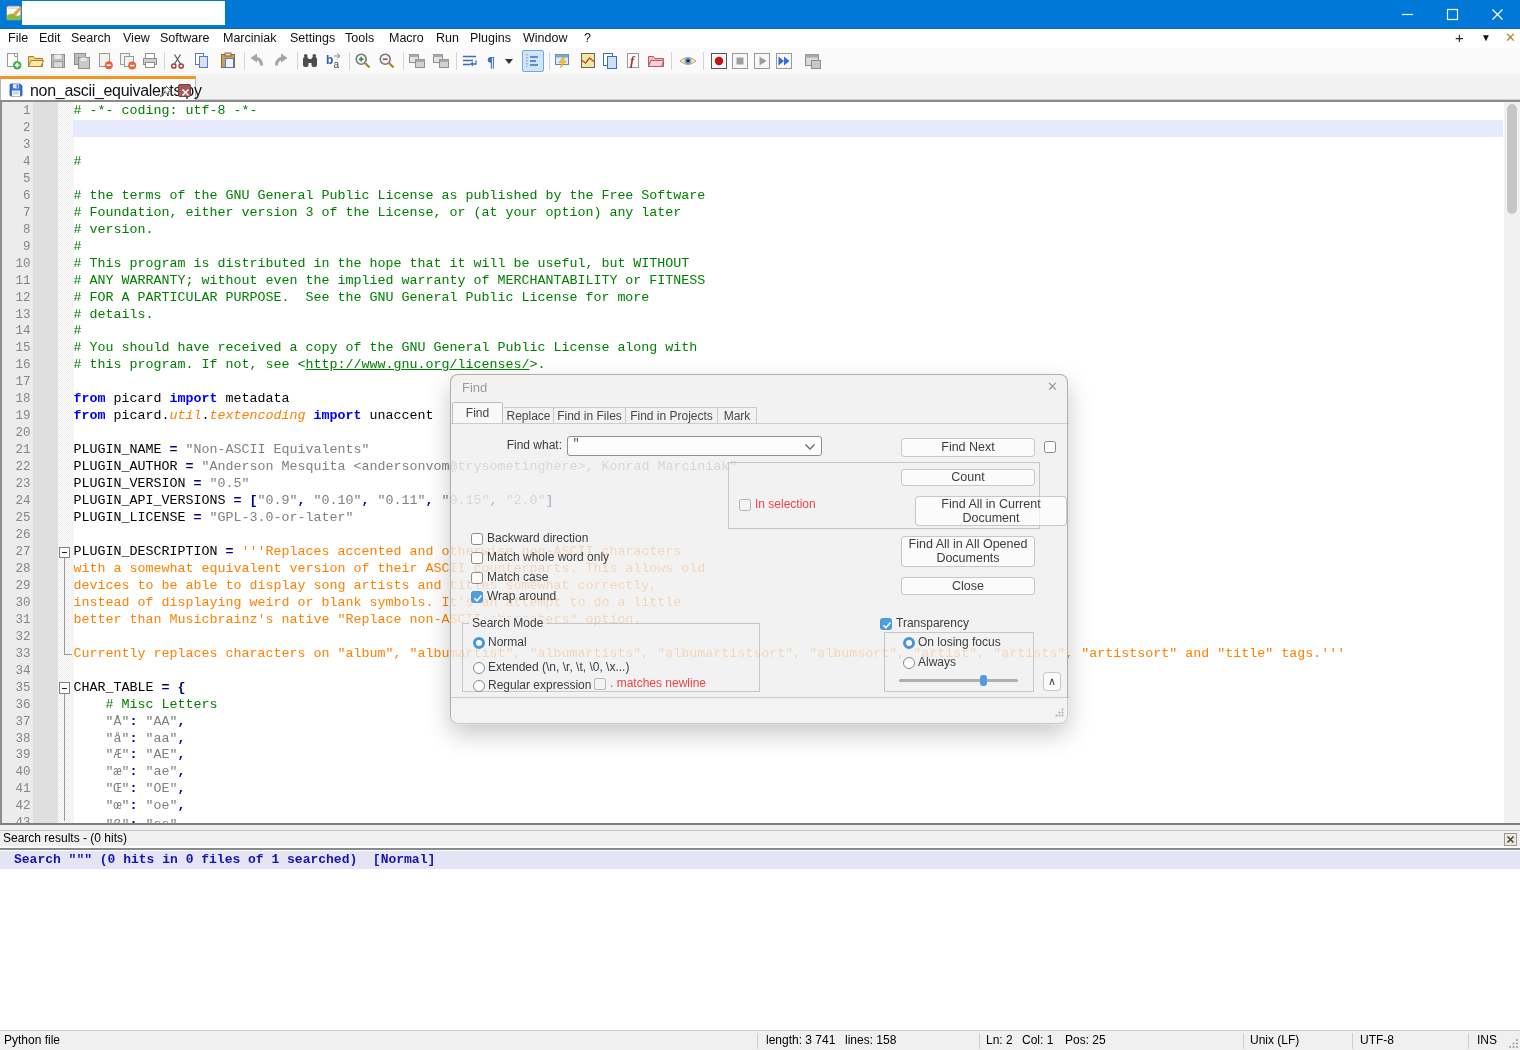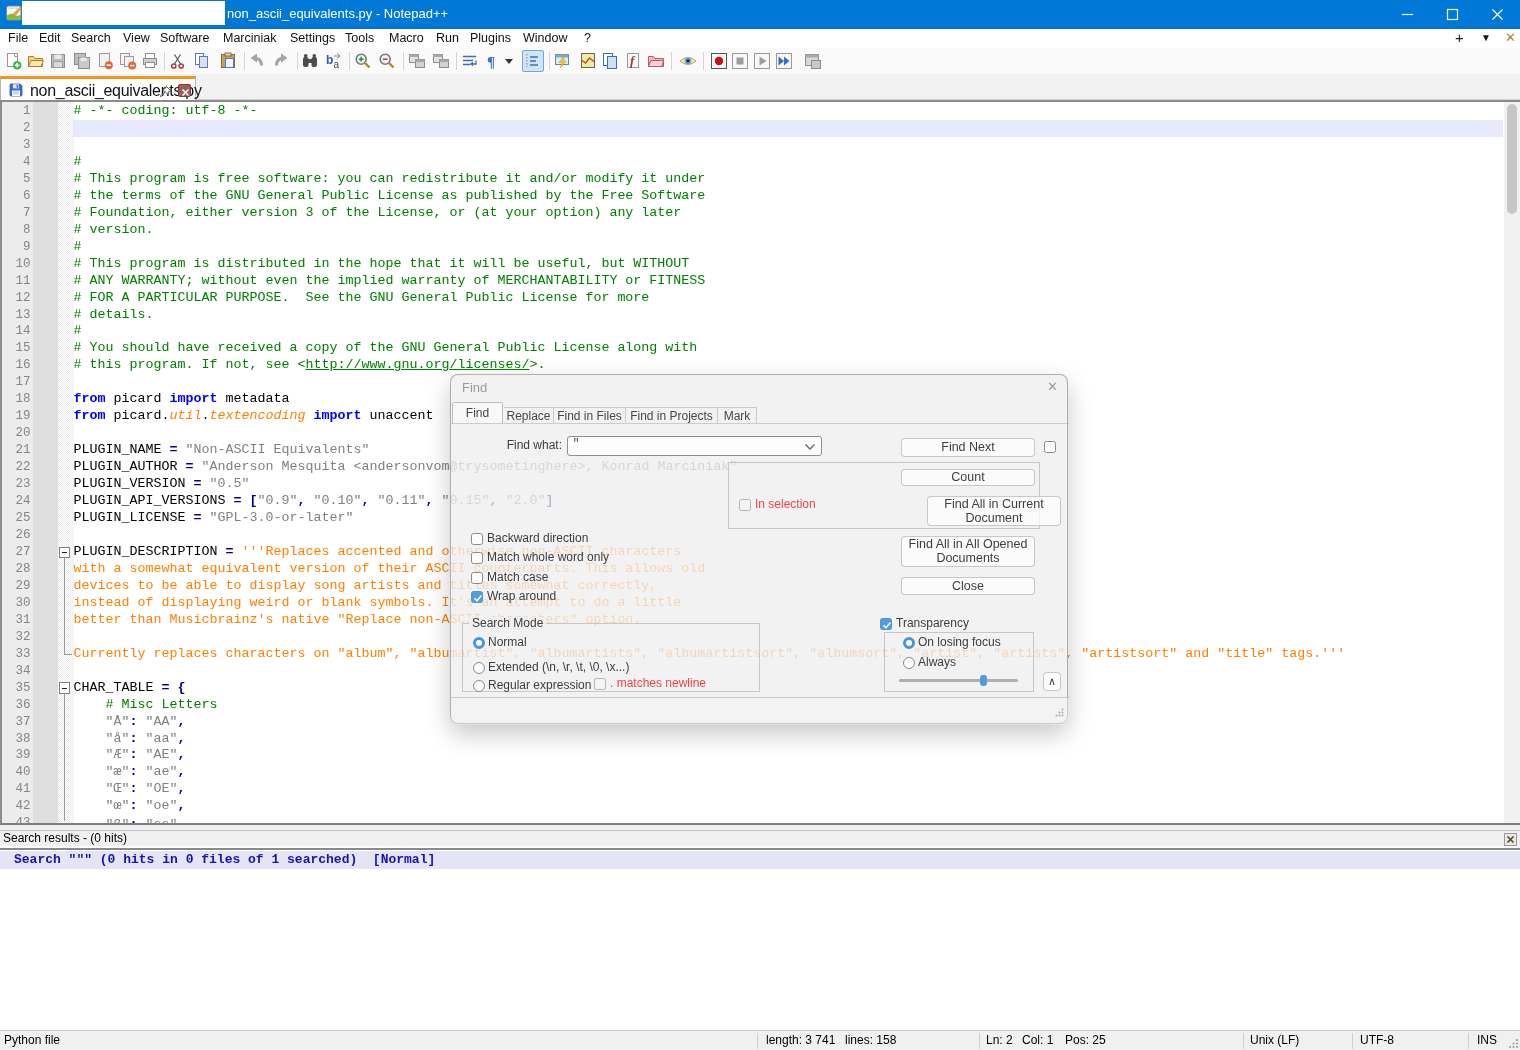--- a/index.html
+++ b/index.html
@@ -92,21 +92,20 @@
 </style></head>
 <body>
 <div id="titlebar">
   <div id="npicon"><svg width="16" height="16" viewBox="0 0 16 16">
 <rect x="0.5" y="1" width="14.5" height="14" rx="2" fill="#f8f8f5" stroke="#7d8a96"></rect>
 <path d="M1 10.5q3.5-2.8 7-0.8t7-0.3V14q0 1-1 1H2q-1 0-1-1z" fill="#83bd41"></path>
 <path d="M2.5 3.2h9" stroke="#a8b4c0" stroke-width="1.3" stroke-dasharray="1.2 1.2"></path>
 <path d="M14.6 1.6l1 1.6-6.2 7.2-2.6 1.2 0.6-2.8z" fill="#efa73d" stroke="#a8742a" stroke-width="0.5"></path>
 </svg></div>
   <div id="whiterect"></div>
-  <div id="wtitle">non_ascii_equivalents.py - Notepad++</div>
   <div class="wbtn" style="right:90px"><svg width="45" height="29">
         <path d="M17 14.5h11" stroke="#fff" stroke-width="1.2"></path>
       </svg></div>
   <div class="wbtn" style="right:45px"><svg width="45" height="29">
         <rect x="17.5" y="9.5" width="10" height="10" fill="none" stroke="#fff" stroke-width="1.2"></rect>
       </svg></div>
   <div class="wbtn" style="right:0"><svg width="45" height="29">
         <path d="M17.5 9.5l10 10M27.5 9.5l-10 10" stroke="#fff" stroke-width="1.2"></path>
       </svg></div>
 </div>
@@ -358,21 +357,20 @@
 <div class="gn" style="top:613.56px">37</div>
 <div class="gn" style="top:630.52px">38</div>
 <div class="gn" style="top:647.48px">39</div>
 <div class="gn" style="top:664.44px">40</div>
 <div class="gn" style="top:681.40px">41</div>
 <div class="gn" style="top:698.36px">42</div>
 <div class="gn" style="top:715.32px">43</div>
 <div class="cl" style="top:3.00px"><span class="c"># -*- coding: utf-8 -*-</span></div>
 <div class="cl" style="top:19.96px"></div>
 <div class="cl" style="top:53.88px"><span class="c">#</span></div>
-<div class="cl" style="top:70.84px"><span class="c"># This program is free software: you can redistribute it and/or modify it under</span></div>
 <div class="cl" style="top:87.80px"><span class="c"># the terms of the GNU General Public License as published by the Free Software</span></div>
 <div class="cl" style="top:104.76px"><span class="c"># Foundation, either version 3 of the License, or (at your option) any later</span></div>
 <div class="cl" style="top:121.72px"><span class="c"># version.</span></div>
 <div class="cl" style="top:138.68px"><span class="c">#</span></div>
 <div class="cl" style="top:155.64px"><span class="c"># This program is distributed in the hope that it will be useful, but WITHOUT</span></div>
 <div class="cl" style="top:172.60px"><span class="c"># ANY WARRANTY; without even the implied warranty of MERCHANTABILITY or FITNESS</span></div>
 <div class="cl" style="top:189.56px"><span class="c"># FOR A PARTICULAR PURPOSE.  See the GNU General Public License for more</span></div>
 <div class="cl" style="top:206.52px"><span class="c"># details.</span></div>
 <div class="cl" style="top:223.48px"><span class="c">#</span></div>
 <div class="cl" style="top:257.40px"><span class="c"># this program. If not, see &lt;</span><span class="c u">http://www.gnu.org/licenses/</span><span class="c">&gt;.</span></div>
@@ -428,21 +426,21 @@
 <div class="dcombo" style="left:115.5px;top:61px;width:255px;height:20px">
       <span class="qq">"</span>
       <svg class="chev" width="12" height="8" viewBox="0 0 12 8">
         <path d="M1.5 1.5l4.5 4.5 4.5-4.5" fill="none" stroke="#666" stroke-width="1.3"></path>
       </svg>
     </div>
 <div class="dbtn" style="left:450px;top:62.5px;width:134px;height:19px">Find Next</div>
 <div class="dchk" style="left:593px;top:66px"></div>
 <div class="dgroup" style="left:277px;top:87px;width:311.5px;height:67px"></div>
 <div class="dbtn" style="left:450px;top:93.5px;width:134px;height:17px">Count</div>
-<div class="dbtn2" style="left:476px;top:120.5px;width:134px;height:30px">Find All in Current<br>Document</div>
+<div class="dbtn2" style="left:464px;top:120.5px;width:152px;height:30px">Find All in Current<br>Document</div>
 <div class="dchk dis" style="left:288px;top:124px"></div>
 <div class="dlab dis" style="left:304px;top:123px">In selection</div>
 <div class="dbtn2" style="left:450px;top:161px;width:134px;height:30.5px">Find All in All Opened<br>Documents</div>
 <div class="dbtn" style="left:450px;top:201.5px;width:134px;height:18px">Close</div>
 <div class="dchk" style="left:20px;top:158px"></div>
 <div class="dlab" style="left:36px;top:157px">Backward direction</div>
 <div class="dchk" style="left:20px;top:177px"></div>
 <div class="dlab" style="left:36px;top:176px">Match whole word only</div>
 <div class="dchk" style="left:20px;top:197px"></div>
 <div class="dlab" style="left:36px;top:196px">Match case</div>

